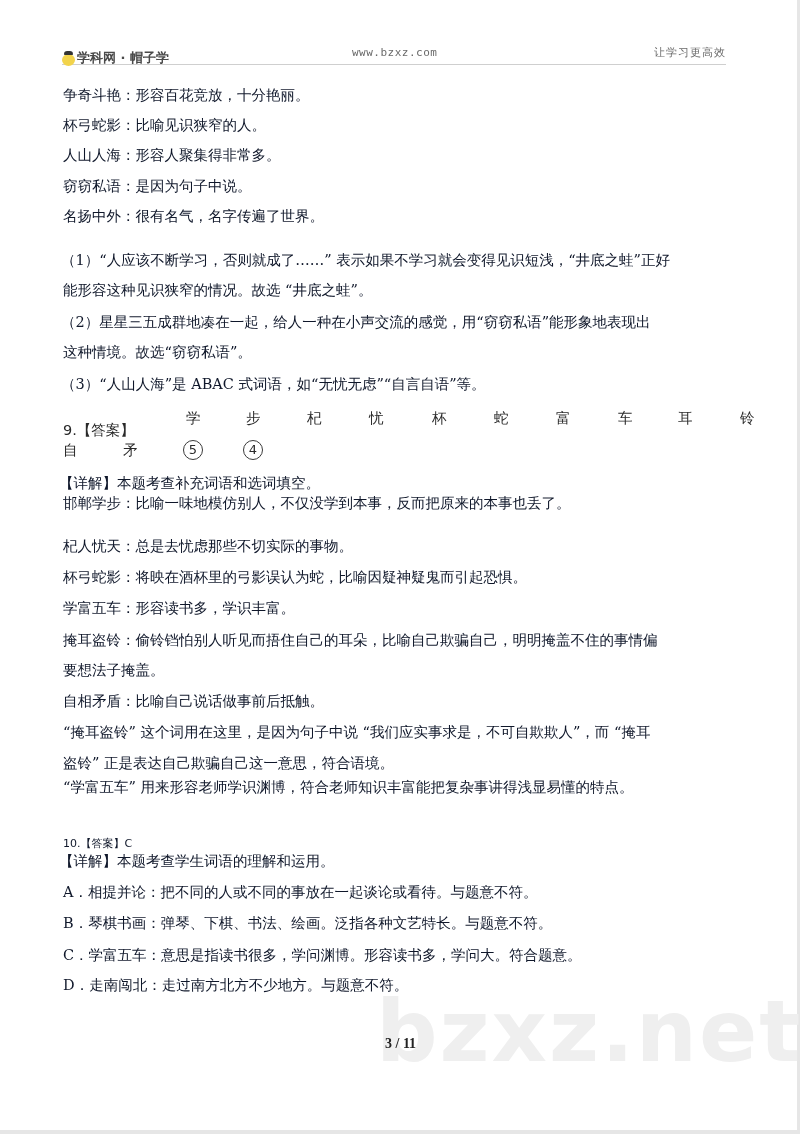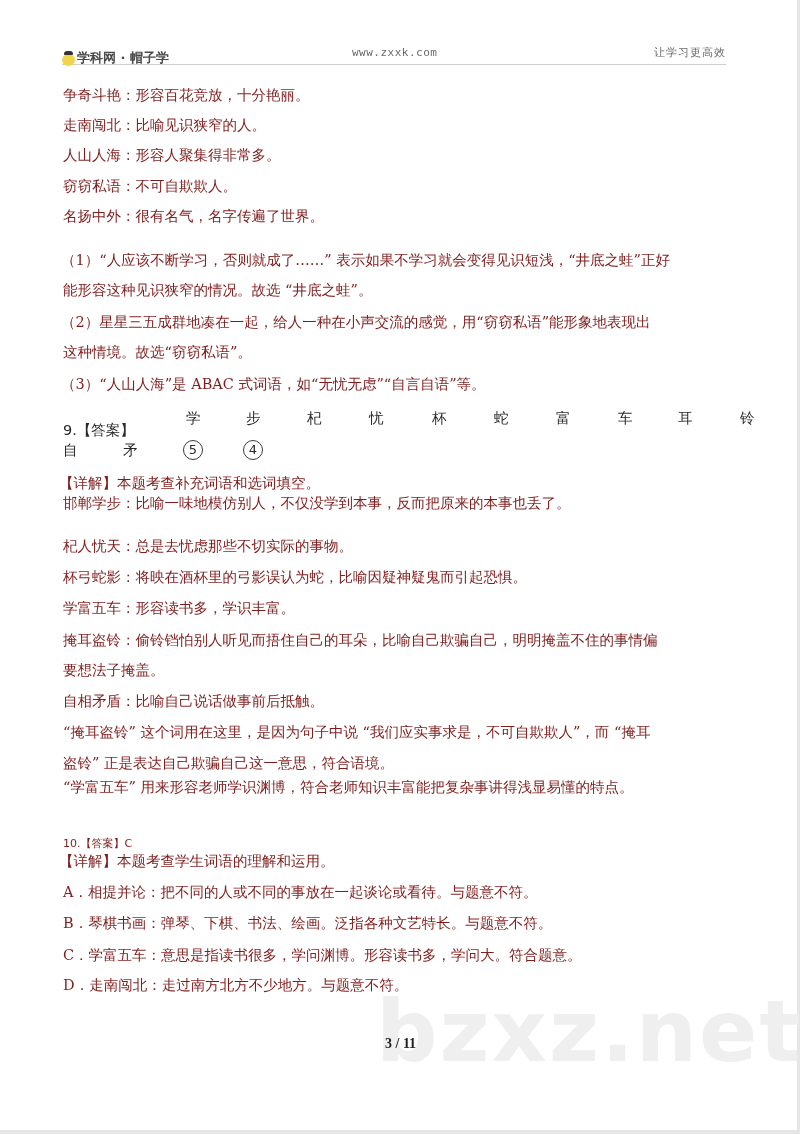--- a/index.html
+++ b/index.html
@@ -93,21 +93,21 @@
       left: 63px;
       top: 85px;
       width: 660px;
     }
     .line {
       position: absolute;
       left: 0;
       white-space: nowrap;
       font-size: 14.5px;
       line-height: 20px;
-      color: #7f1d1d;
+      color: #0f172a;
     }
     .sans {
       font-family: "DejaVu Sans", sans-serif;
       margin-top: 12px;
     }
     .answer-row {
       position: absolute;
       left: 0;
       width: 660px;
       height: 22px;
@@ -158,32 +158,32 @@
 <div class="page">
 
   <div class="header">
     <div class="logo">
       <div class="logo-badge">
         <div class="face"></div>
         <div class="cap"></div>
       </div>
       <span class="logo-text">学科网 · 帽子学</span>
     </div>
-    <span class="site-url">www.zxxk.com</span>
+    <span class="site-url">www.bzxz.com</span>
     <span class="slogan">让学习更高效</span>
   </div>
 
   <div class="watermark">bzxz.net</div>
 
   <div class="content">
 
     <div class="line" style="top:0px">争奇斗艳：形容百花竞放，十分艳丽。</div>
-    <div class="line" style="top:30px">走南闯北：比喻见识狭窄的人。</div>
+    <div class="line" style="top:30px">杯弓蛇影：比喻见识狭窄的人。</div>
     <div class="line" style="top:60px">人山人海：形容人聚集得非常多。</div>
-    <div class="line" style="top:91px">窃窃私语：不可自欺欺人。</div>
+    <div class="line" style="top:91px">窃窃私语：是因为句子中说。</div>
     <div class="line" style="top:121px">名扬中外：很有名气，名字传遍了世界。</div>
 
     <div class="line" style="top:165px; left:-2px">（1）“人应该不断学习，否则就成了……” 表示如果不学习就会变得见识短浅，“井底之蛙”正好</div>
     <div class="line" style="top:195px">能形容这种见识狭窄的情况。故选 “井底之蛙”。</div>
     <div class="line" style="top:227px; left:-2px">（2）星星三五成群地凑在一起，给人一种在小声交流的感觉，用“窃窃私语”能形象地表现出</div>
     <div class="line" style="top:257px">这种情境。故选“窃窃私语”。</div>
     <div class="line" style="top:289px; left:-2px">（3）“人山人海”是 ABAC 式词语，如“无忧无虑”“自言自语”等。</div>
 
     <div class="answer-row" style="top:323px">
       <span style="left:0px" class="sans">9.【答案】</span>

